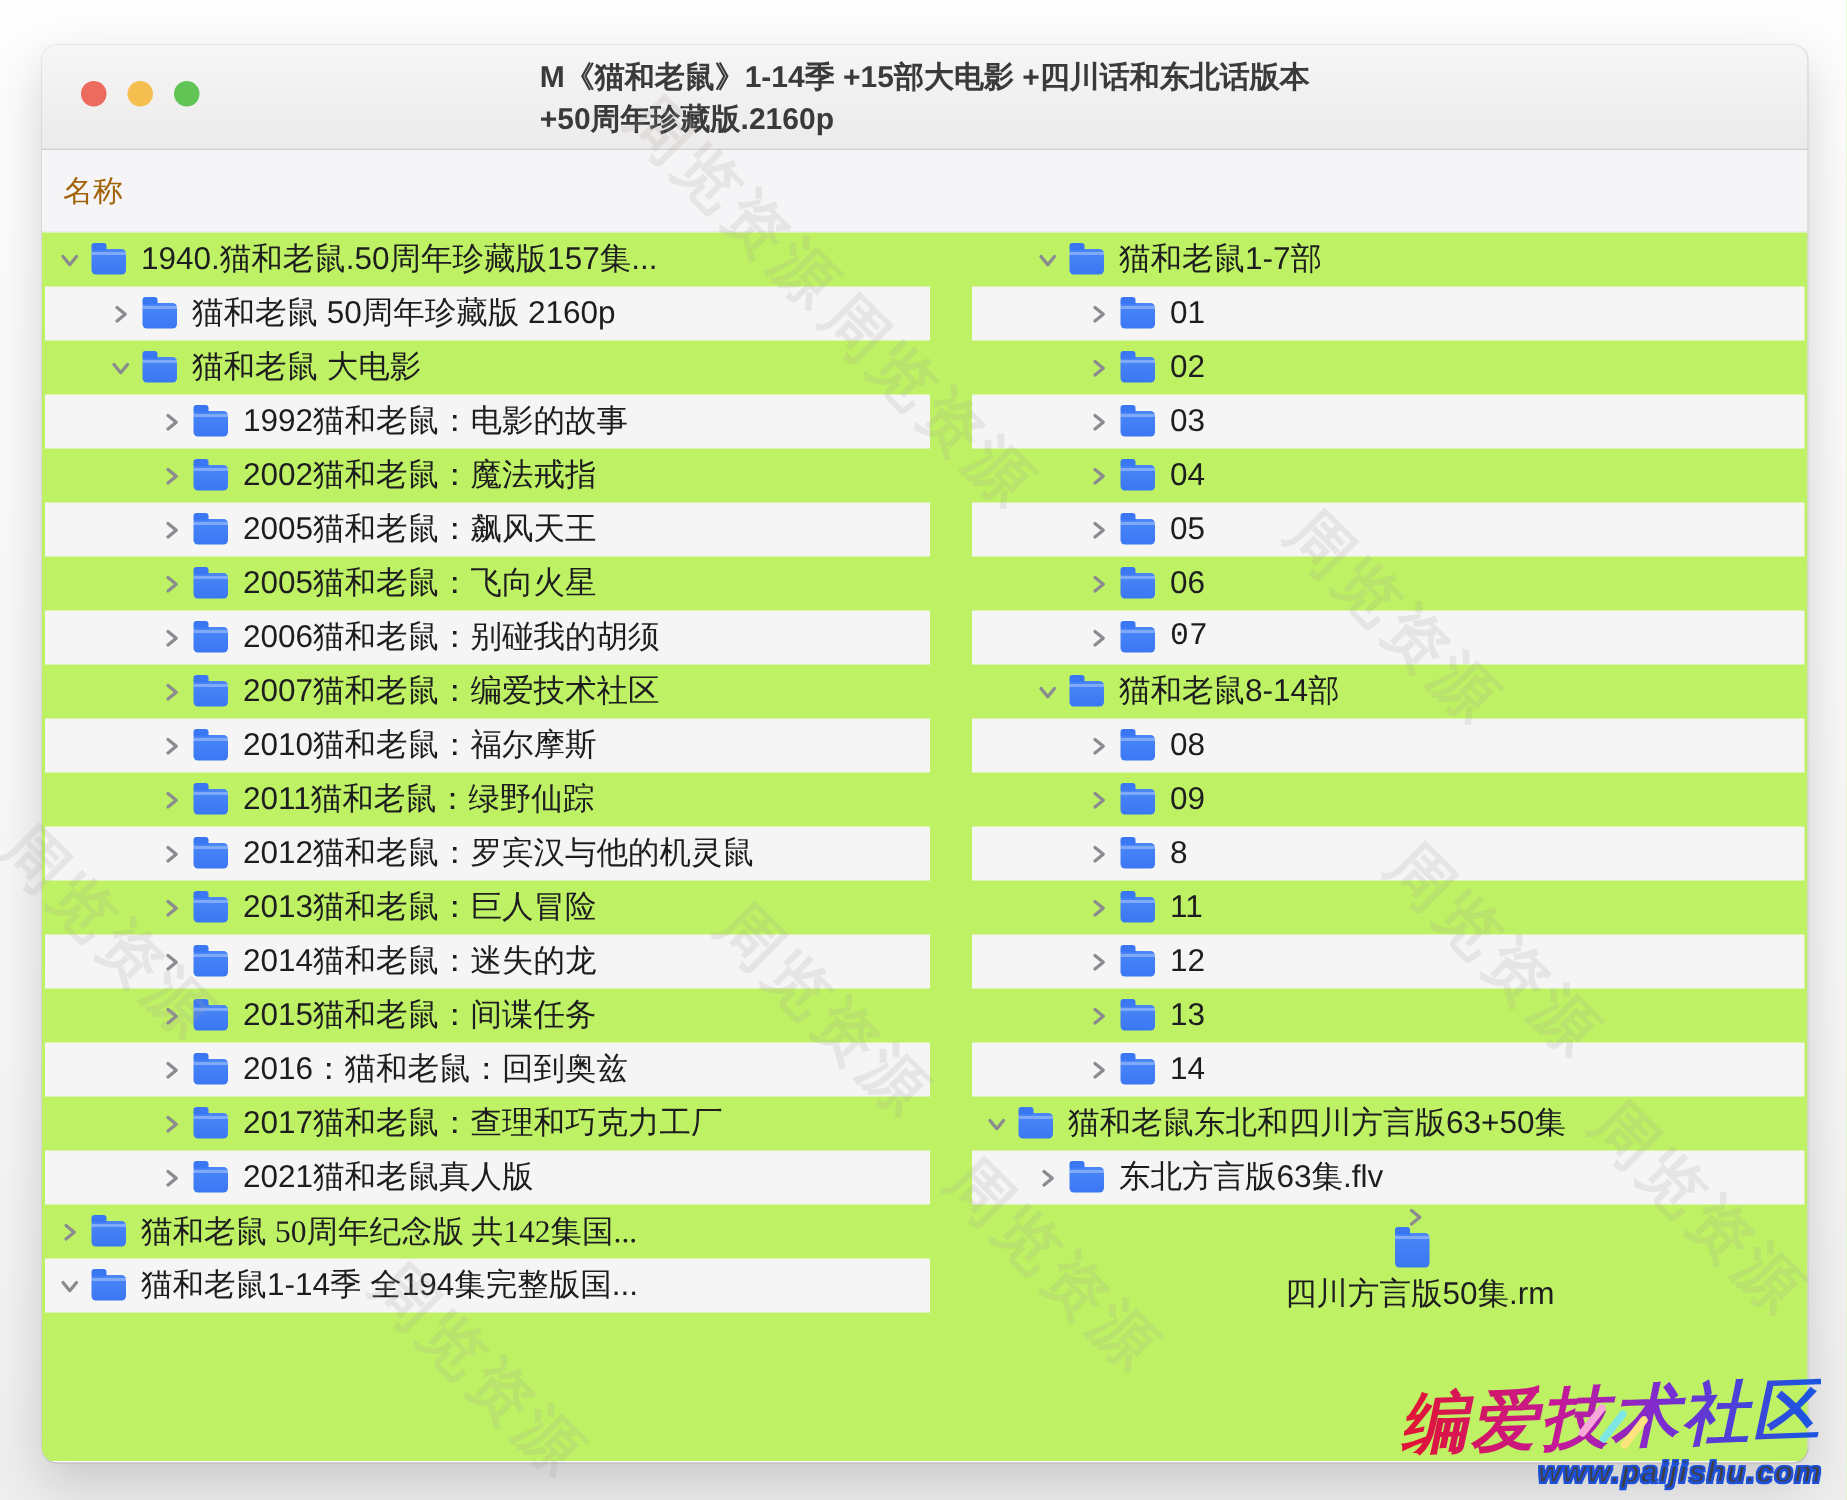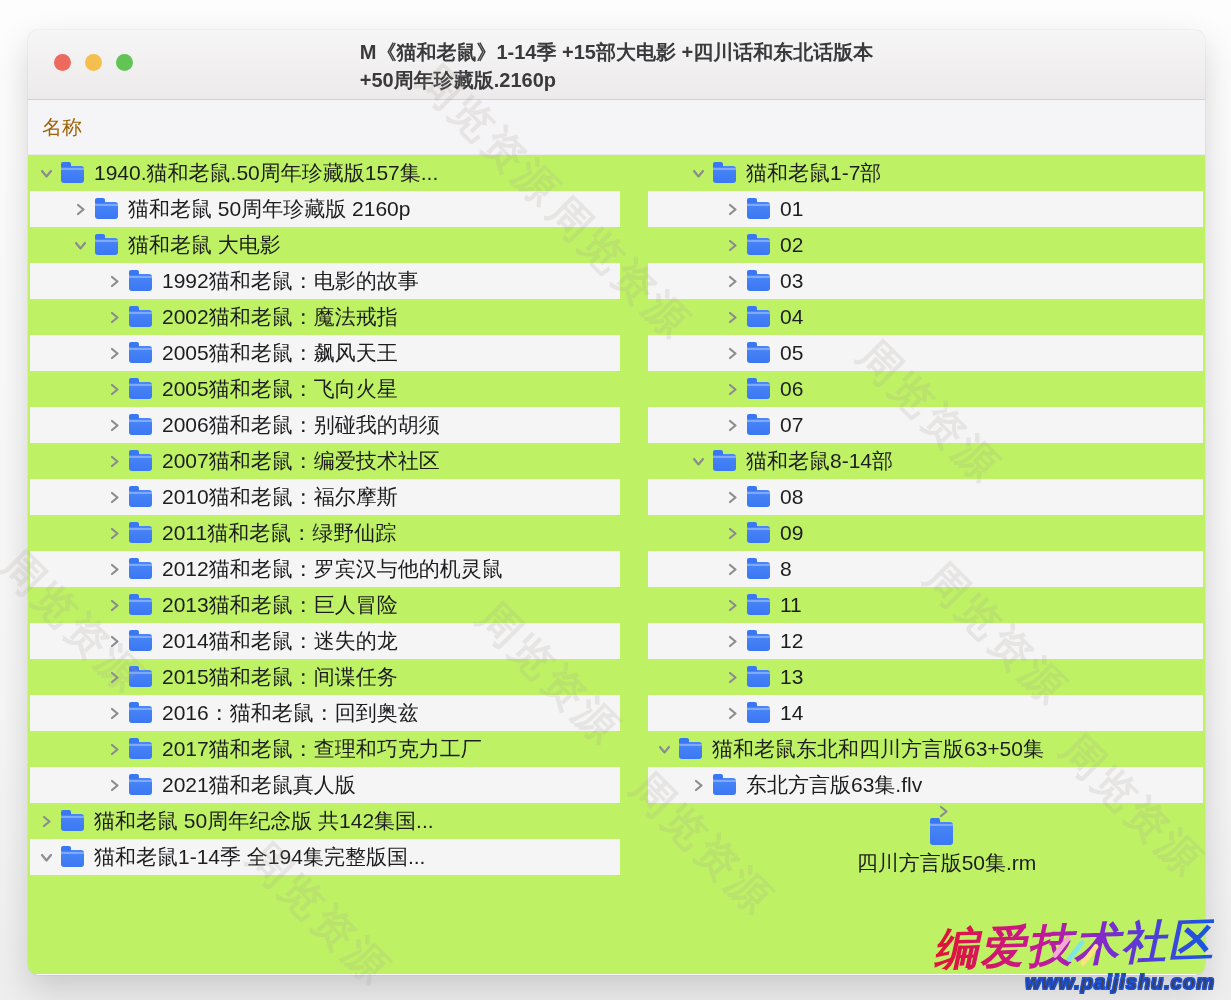--- a/index.html
+++ b/index.html
@@ -270,21 +270,21 @@
   </div>
         <div class="row" style="padding-left: 76px;">
     <span class="chev">
       <svg width="15" height="15" viewBox="0 0 15 15" fill="none" stroke="#8B8B90" stroke-width="2.2" stroke-linecap="round" stroke-linejoin="round">
         <path d="M5 3 L10.5 7.5 L5 12"></path>
       </svg>
     </span>
     <span class="folder"></span>
     <span class="label">2021猫和老鼠真人版</span>
   </div>
-        <div class="row" style="padding-left: 8px;">
+        <div class="row" style="padding-left: 8px; font-family: Liberation Serif, serif;">
     <span class="chev">
       <svg width="15" height="15" viewBox="0 0 15 15" fill="none" stroke="#8B8B90" stroke-width="2.2" stroke-linecap="round" stroke-linejoin="round">
         <path d="M5 3 L10.5 7.5 L5 12"></path>
       </svg>
     </span>
     <span class="folder"></span>
     <span class="label">猫和老鼠 50周年纪念版 共142集国...</span>
   </div>
         <div class="row" style="padding-left: 8px;">
     <span class="chev down">
@@ -353,21 +353,21 @@
   </div>
         <div class="row" style="padding-left: 76px;">
     <span class="chev">
       <svg width="15" height="15" viewBox="0 0 15 15" fill="none" stroke="#8B8B90" stroke-width="2.2" stroke-linecap="round" stroke-linejoin="round">
         <path d="M5 3 L10.5 7.5 L5 12"></path>
       </svg>
     </span>
     <span class="folder"></span>
     <span class="label">06</span>
   </div>
-        <div class="row" style="padding-left: 76px;">
+        <div class="row" style="padding-left: 76px; font-family: Liberation Mono, monospace;">
     <span class="chev">
       <svg width="15" height="15" viewBox="0 0 15 15" fill="none" stroke="#8B8B90" stroke-width="2.2" stroke-linecap="round" stroke-linejoin="round">
         <path d="M5 3 L10.5 7.5 L5 12"></path>
       </svg>
     </span>
     <span class="folder"></span>
     <span class="label">07</span>
   </div>
         <div class="row" style="padding-left: 42px;">
     <span class="chev down">

